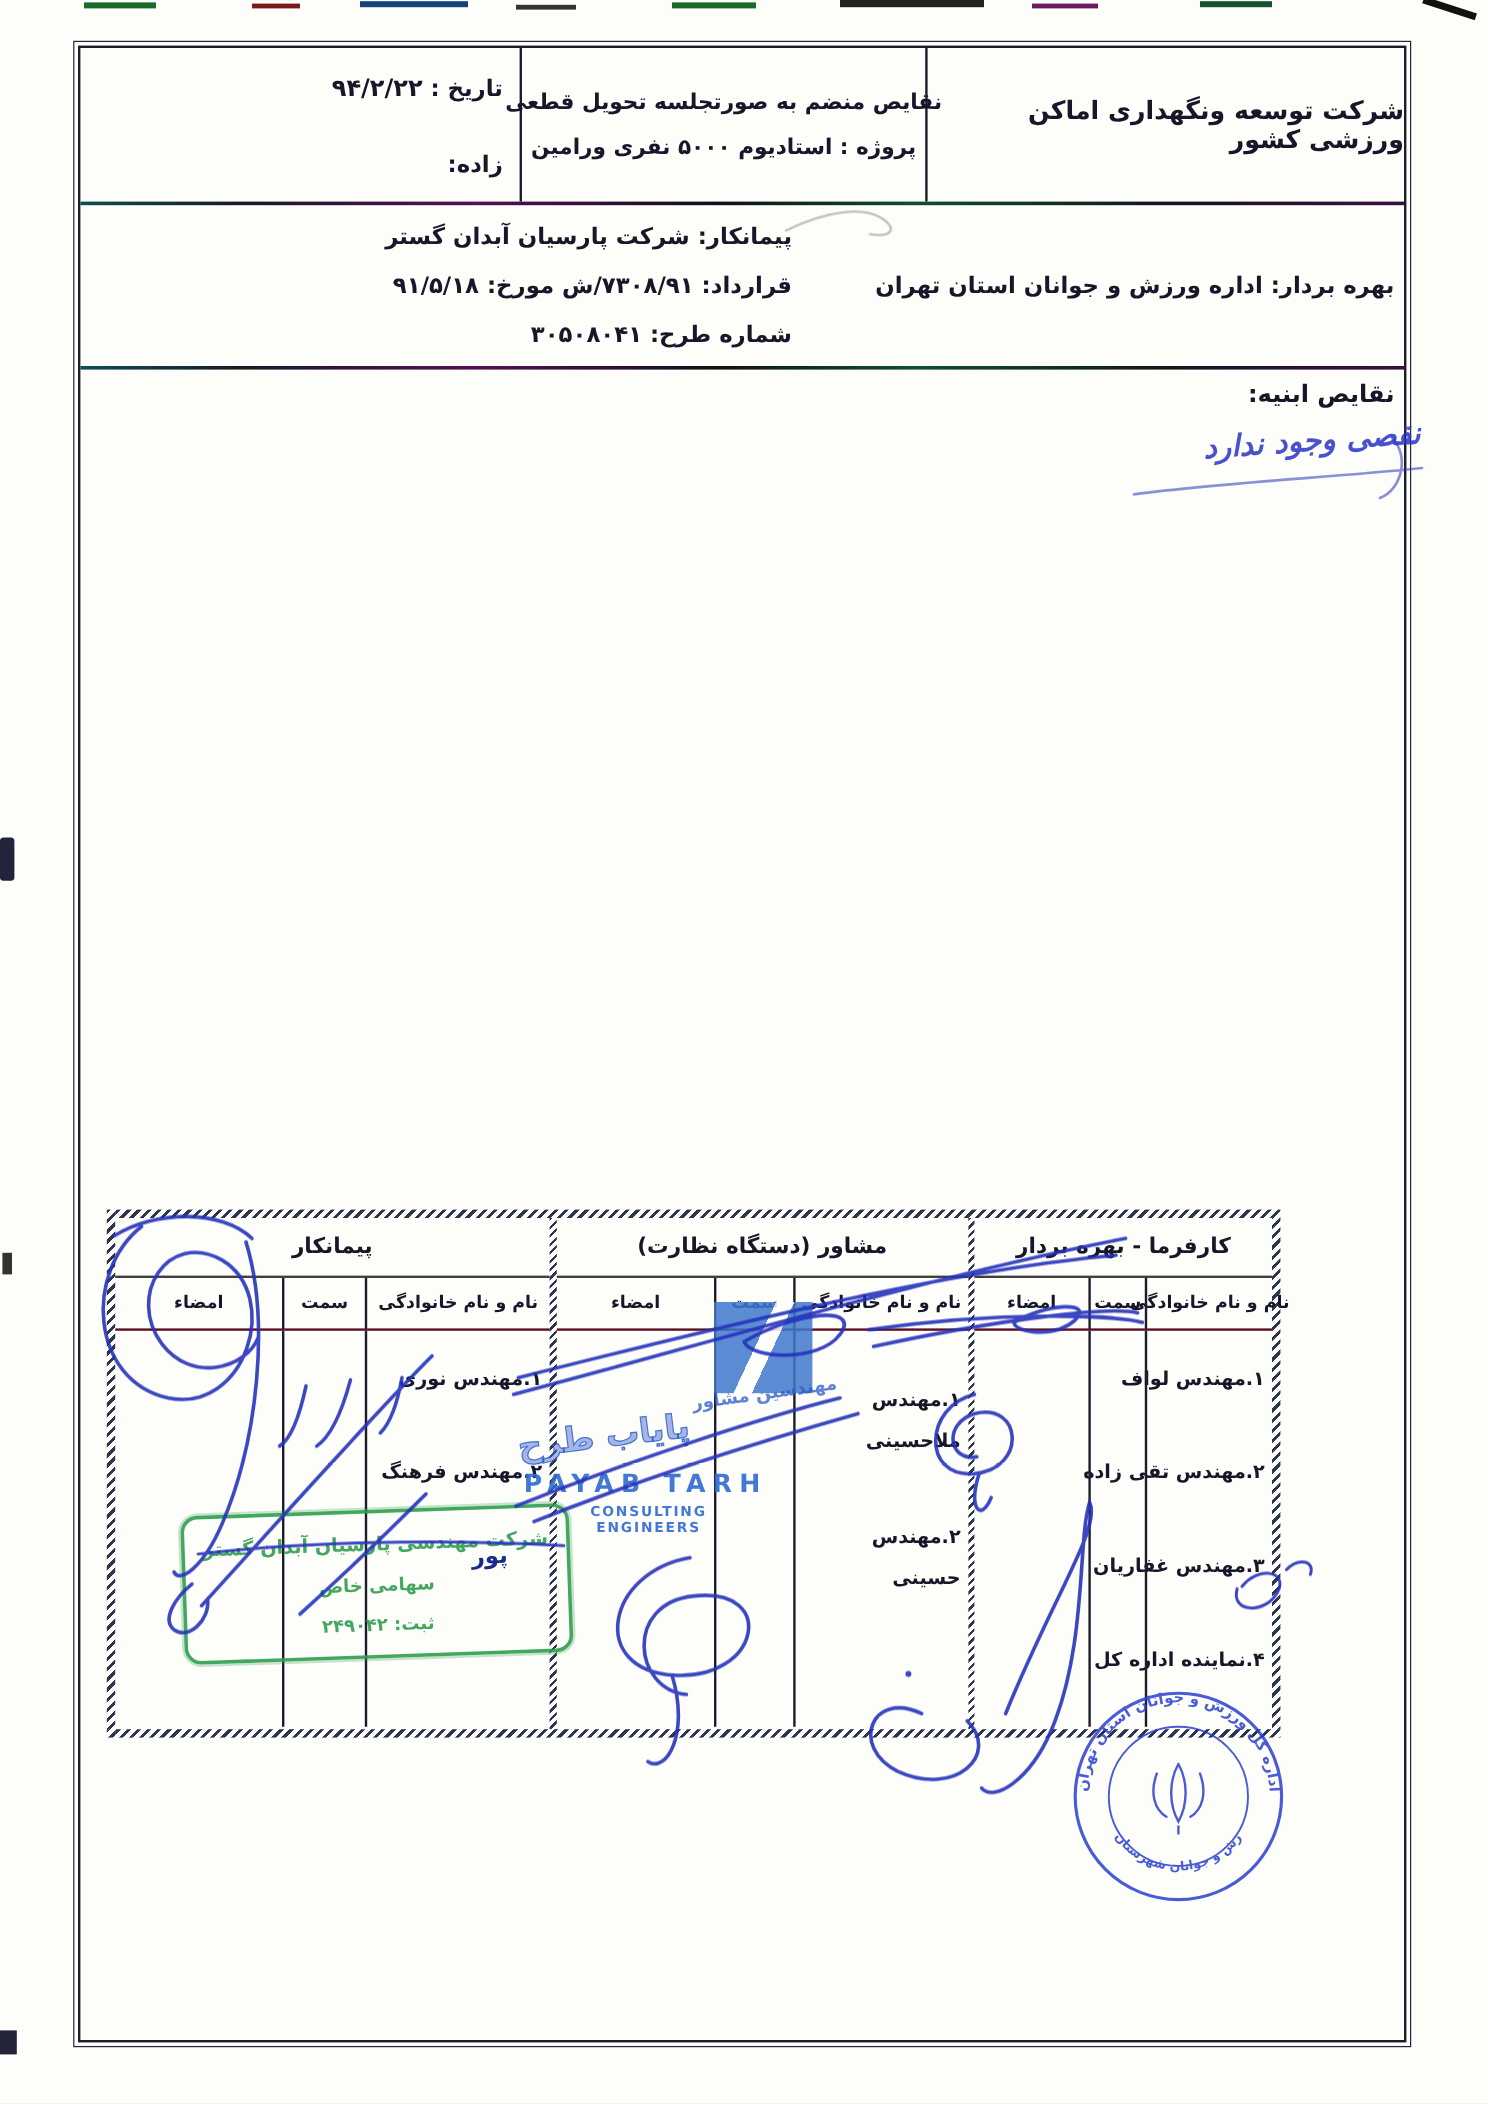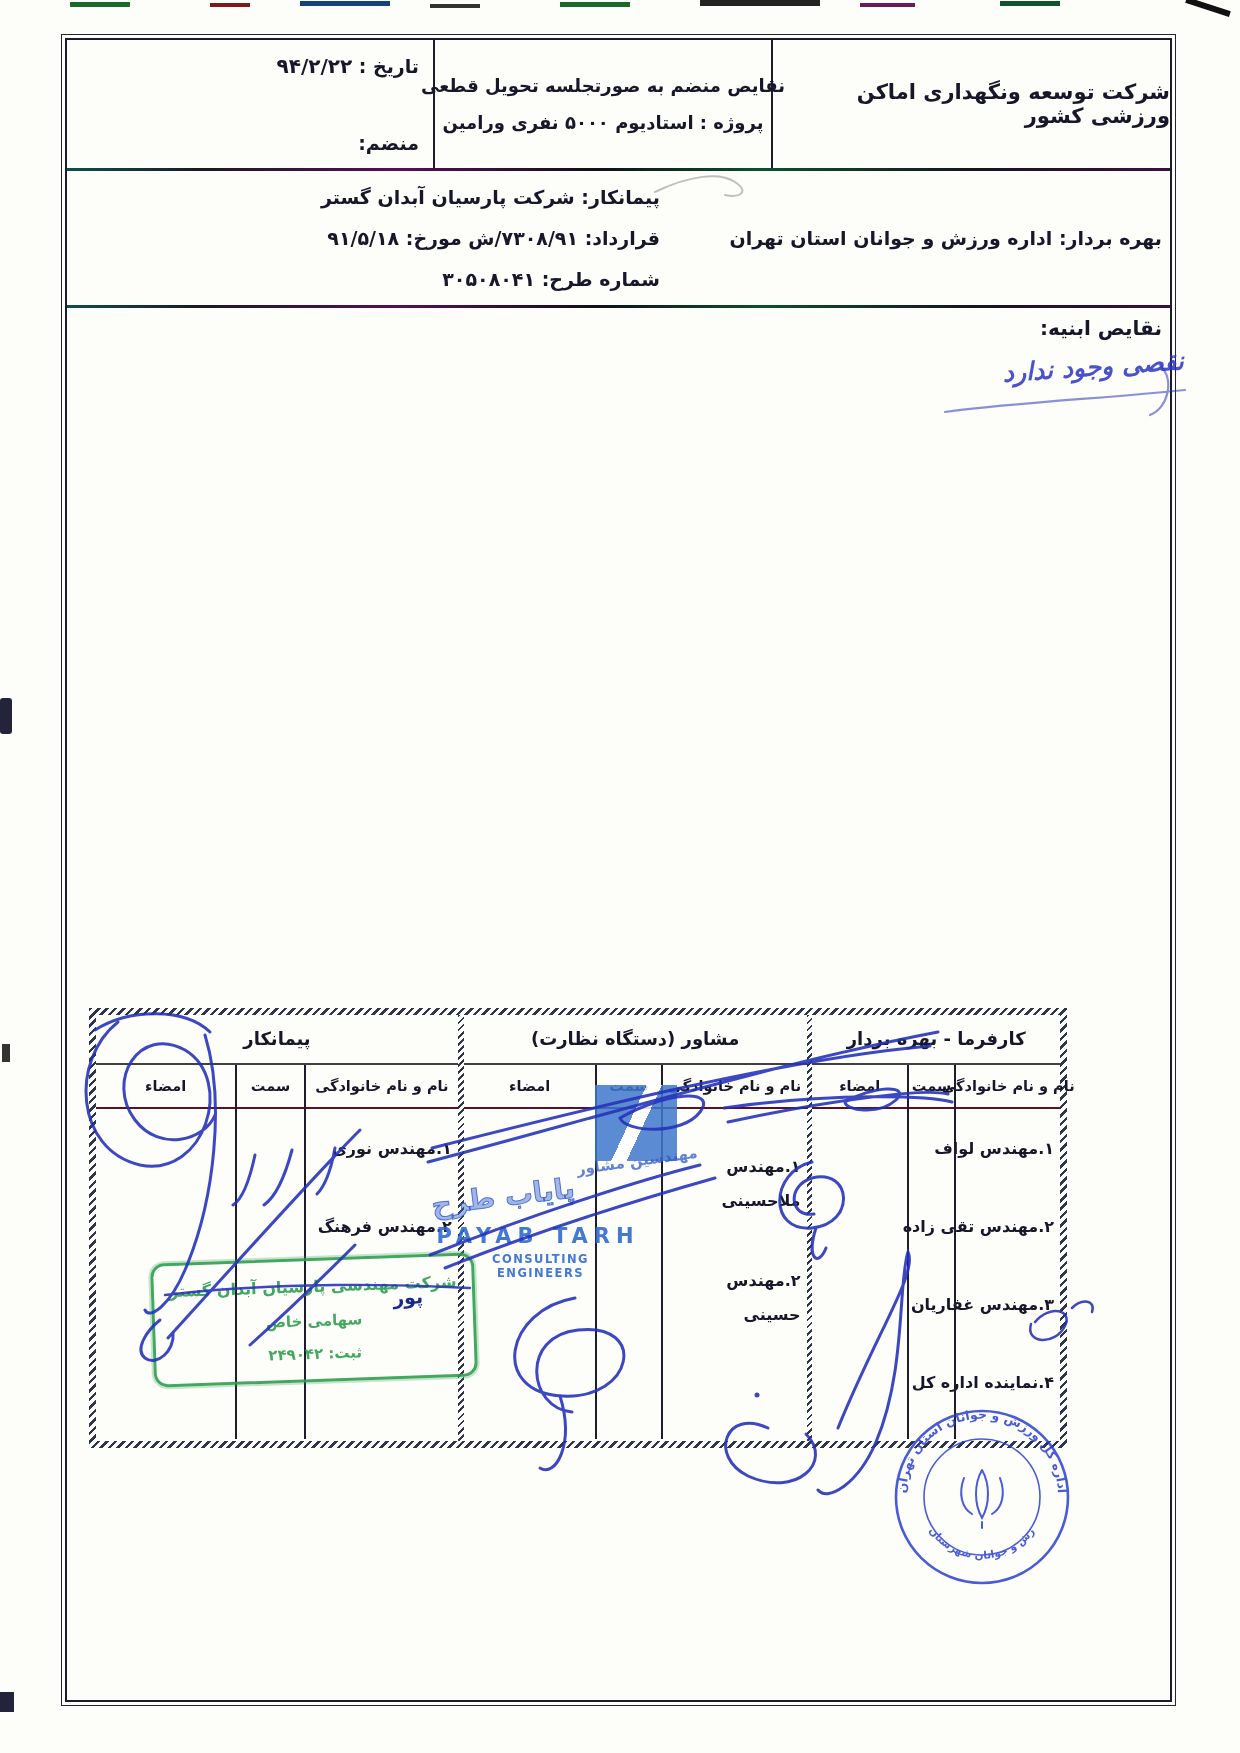--- a/index.html
+++ b/index.html
@@ -24,21 +24,21 @@
     outline-offset:3px;
     background:transparent;
   }
   
   .header-table{display:flex;flex-direction:row;height:128px;}
   .h-cell{box-sizing:border-box;display:flex;flex-direction:column;justify-content:center;}
   .cell-company{width:399px;border-left:2px solid #1c1c2b;align-items:center;}
   .cell-company .t{font-size:21px;font-weight:bold;}
   .cell-title{width:338px;border-left:2px solid #1c1c2b;align-items:center;gap:16px;}
   .cell-title .t{font-size:18px;font-weight:bold;white-space:nowrap;}
-  .cell-date{flex:1;padding:14px 14px;justify-content:space-between;gap:41px;}
+  .cell-date{flex:1;padding:14px 14px;justify-content:center;gap:41px;}
   .cell-date .row{font-size:19px;font-weight:bold;}
   .cell-date .val{font-size:20px;}
   .rline{height:3px;background:linear-gradient(90deg,#0d4f4f,#1a1a24 12%,#551055 30%,#101018 48%,#0d4f2f 63%,#15151f 82%,#3a1040);}
   
   .info-section{display:flex;height:134px;}
   .info-right{width:487px;display:flex;flex-direction:column;justify-content:space-around;padding:6px 8px;box-sizing:border-box;}
   .info-left{flex:1;display:flex;flex-direction:column;justify-content:space-around;padding:6px 23px 6px 6px;box-sizing:border-box;}
   .info-line{font-size:19px;font-weight:bold;white-space:nowrap;}
   .info-left .info-line{text-align:right;}
   .gap-span{margin-left:42px;}
@@ -154,21 +154,21 @@
       <div class="h-cell cell-title">
         <div class="t">نقایص منضم به صورتجلسه تحویل قطعی</div>
         <div class="t">پروژه : استادیوم ۵۰۰۰ نفری ورامین</div>
       </div>
       <div class="h-cell cell-date">
         <div class="row">
           <span>تاریخ :</span>
           <span class="val">۹۴/۲/۲۲</span>
         </div>
         <div class="row">
-          <span>منضم:</span>
+          <span>زاده:</span>
         </div>
       </div>
     </div>
 
     <div class="rline"></div>
 
     <div class="info-section">
       <div class="info-right">
         <div class="info-line">بهره بردار: اداره ورزش و جوانان استان تهران</div>
       </div>

